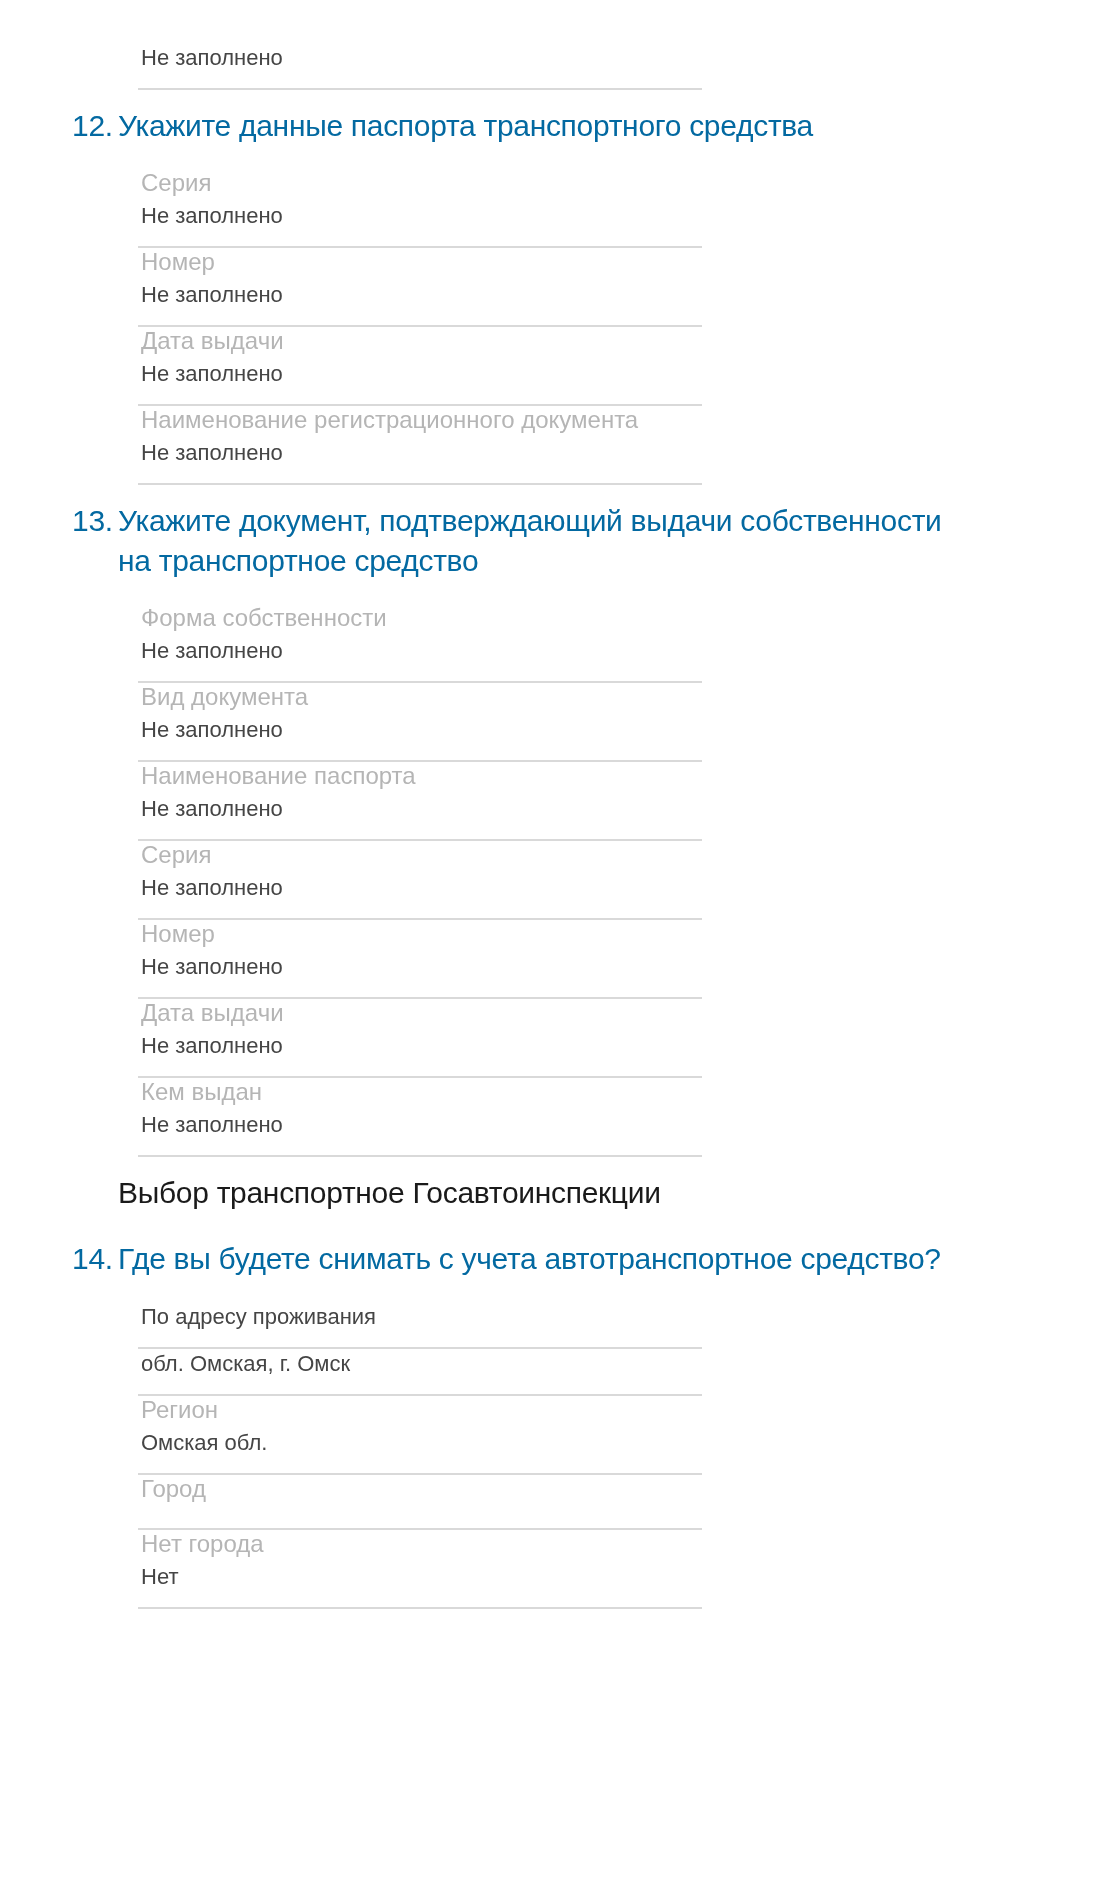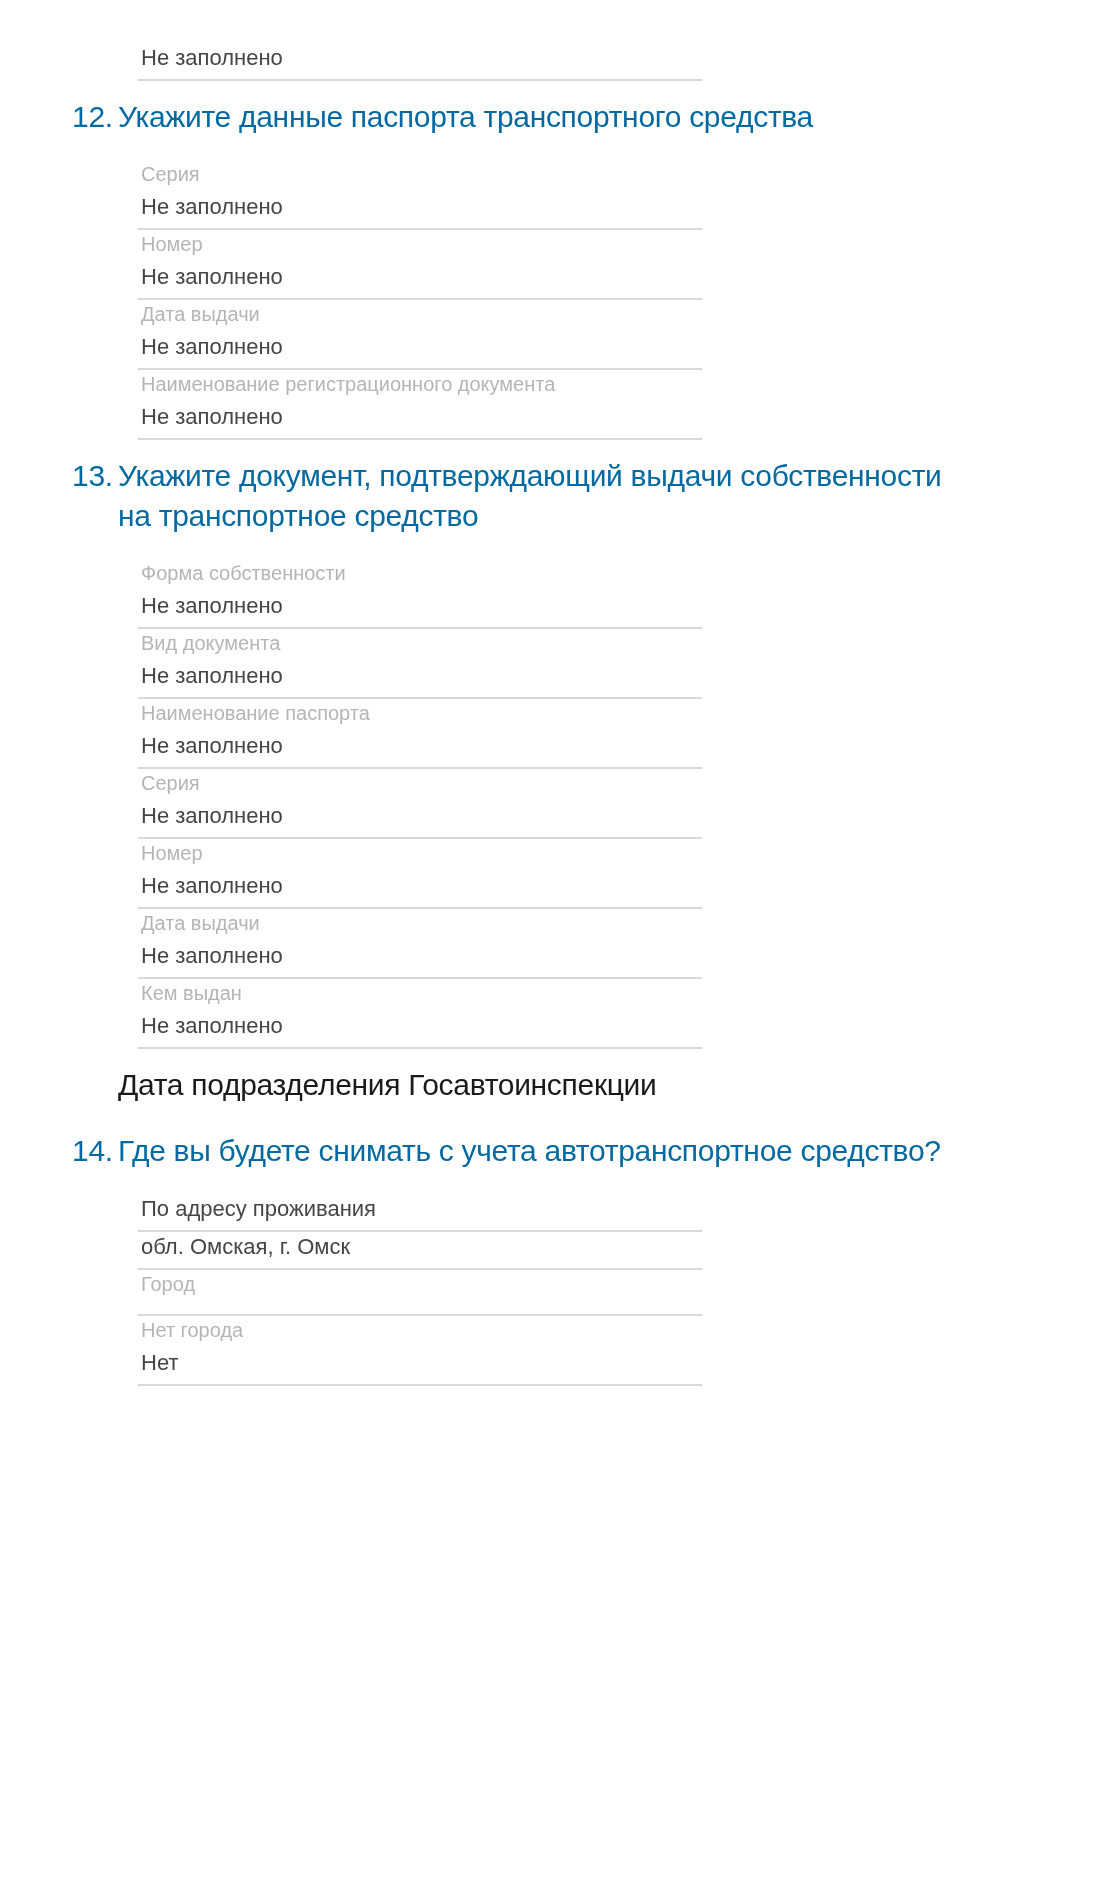--- a/index.html
+++ b/index.html
@@ -37,26 +37,26 @@
     margin: 16px 0 26px 118px;
     font-size: 30px;
     line-height: 40px;
     letter-spacing: -0.3px;
     color: #1a1a1a;
   }
   
   .field {
     width: 564px;
     margin: 0 0 3px 138px;
-    padding: 0 0 9px 3px;
+    padding: 0 0 18px 3px;
     border-bottom: 2px solid #d9d9d9;
     cursor: pointer;
   }
   .flabel {
-    font-size: 20px;
+    font-size: 24px;
     line-height: 22px;
     color: #b5b5b5;
     margin-bottom: 10px;
   }
   .fvalue {
     font-size: 22px;
     line-height: 24px;
     color: #454545;
   }
 </style>
@@ -119,34 +119,38 @@
   </div>
   <div class="field">
     <div class="flabel">Дата выдачи</div>
     <div class="fvalue">Не заполнено</div>
   </div>
   <div class="field">
     <div class="flabel">Кем выдан</div>
     <div class="fvalue">Не заполнено</div>
   </div>
 
-  <div class="subheading">Дата подразделения Госавтоинспекции</div>
+  <div class="subheading">Выбор транспортное Госавтоинспекции</div>
 
   <div class="heading">
     <span class="num">14.</span>
     <span class="htext">Где вы будете снимать с учета автотранспортное средство?</span>
   </div>
 
   <div class="field">
     <div class="fvalue">По адресу проживания</div>
   </div>
   <div class="field">
     <div class="fvalue">обл. Омская, г. Омск</div>
   </div>
   <div class="field">
+    <div class="flabel">Регион</div>
+    <div class="fvalue">Омская обл.</div>
+  </div>
+  <div class="field">
     <div class="flabel">Город</div>
   </div>
   <div class="field">
     <div class="flabel">Нет города</div>
     <div class="fvalue">Нет</div>
   </div>
 
 </div>
 
 </body></html>

